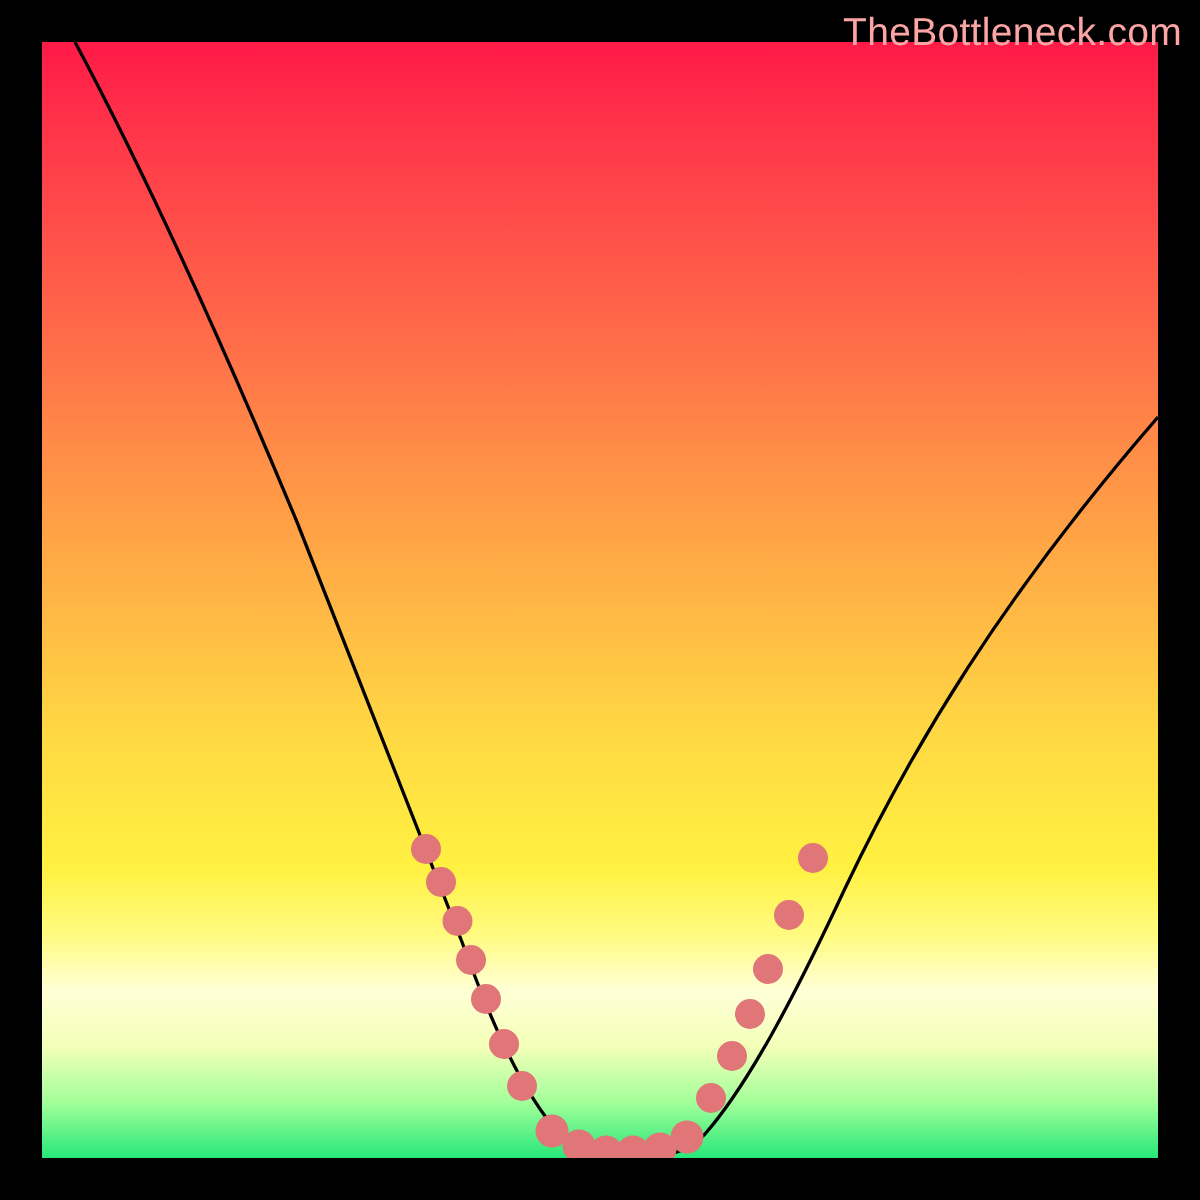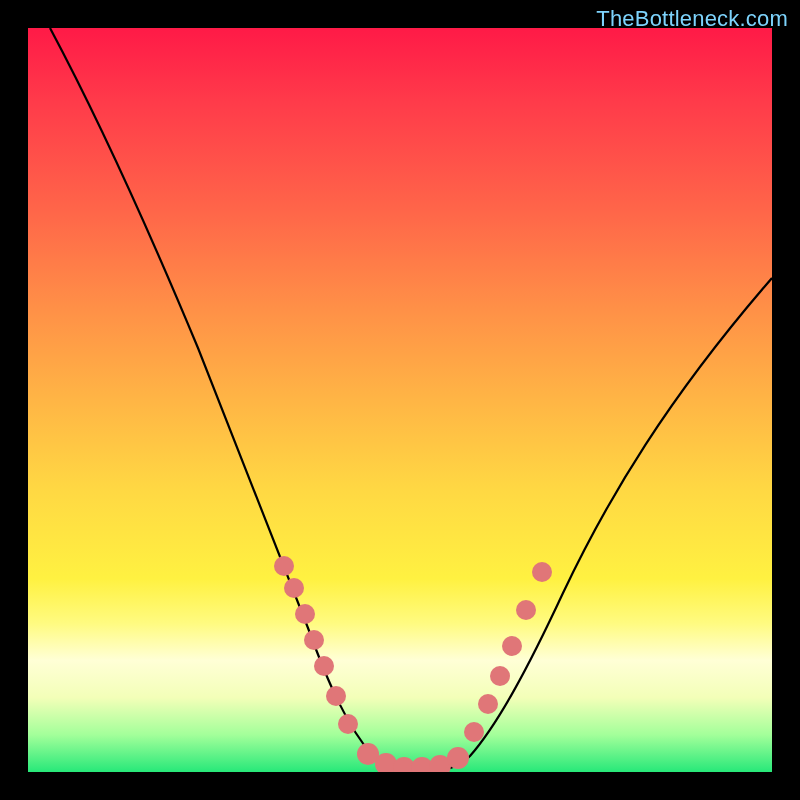--- a/index.html
+++ b/index.html
@@ -45,23 +45,23 @@
       #ffffd6 85%,
       #f3ffb8 90%,
       #a3ff9a 95%,
       #27e879 100%
     );
   }
   .watermark {
     position: absolute;
     top: 6px;
     right: 12px;
-    font-size: 22px;
+    font-size: 26px;
     font-weight: 500;
-    color: #7dd3fc;
+    color: #fca5a5;
     letter-spacing: 0.2px;
     user-select: none;
   }
   svg.curve {
     position: absolute;
     left: 0;
     top: 0;
     width: 100%;
     height: 100%;
   }

